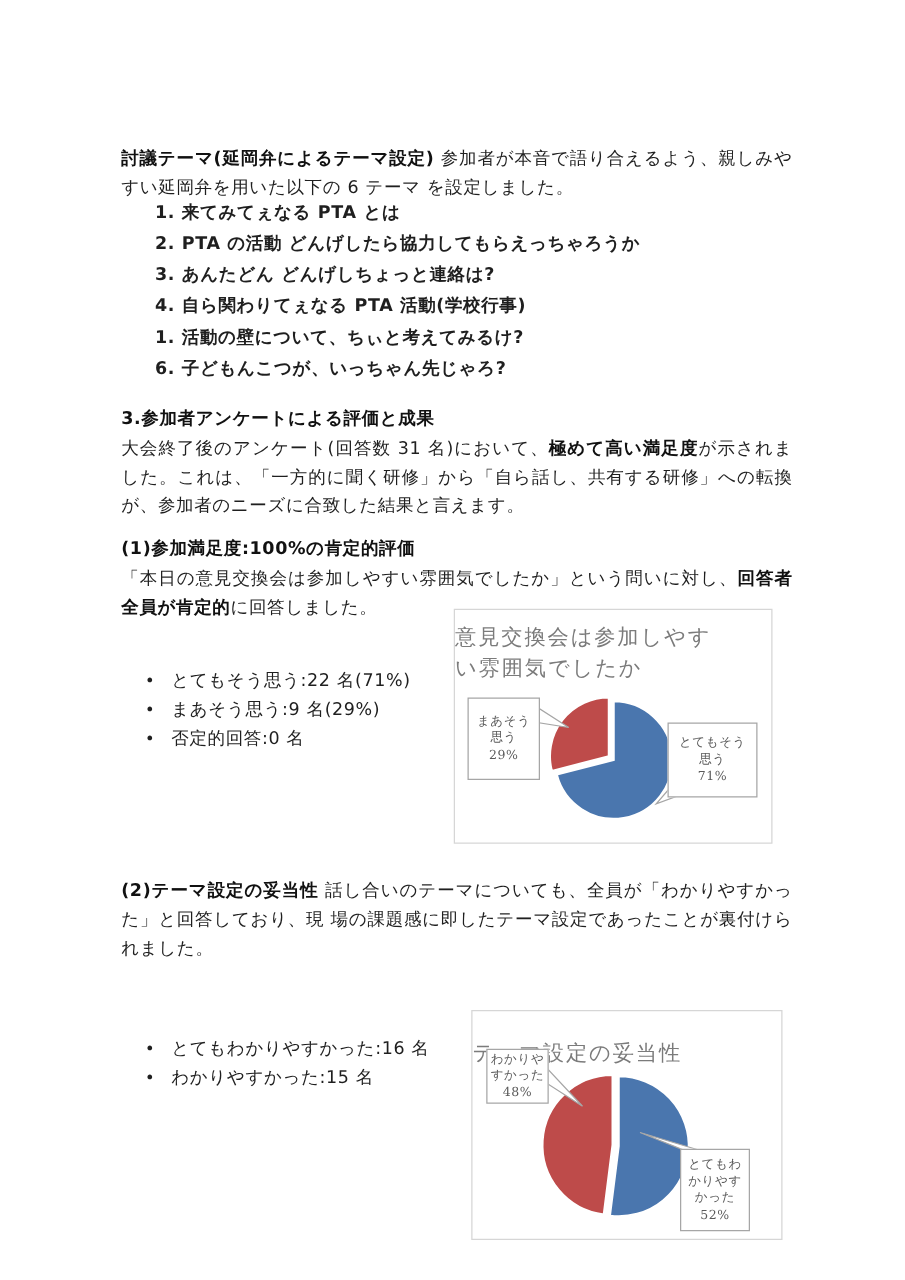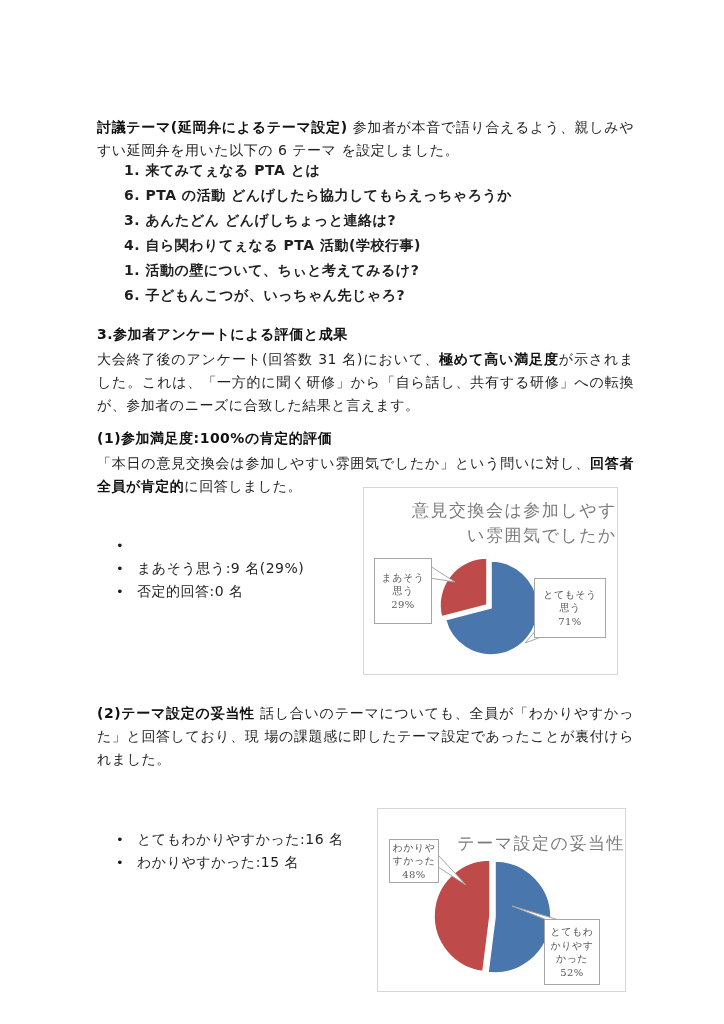--- a/index.html
+++ b/index.html
@@ -31,21 +31,21 @@
   .heading { position: absolute; left: 97px; font-size: 14px; font-weight: bold; letter-spacing: 0.5px; color: #111; }
 
   .chart {
     position: absolute;
     background: #ffffff;
     border: 1px solid #d6d6d6;
   }
   .chart-title {
     position: absolute;
     left: 0; right: 0;
-    text-align: right;
+    text-align: left;
     color: #7b7b7b;
     font-size: 17px;
     line-height: 25px;
     letter-spacing: 1.5px;
     white-space: pre-line;
     font-family: "DejaVu Serif", "Liberation Serif", serif;
     z-index: 1;
   }
   .pie-layer, .tail-layer { position: absolute; left: 0; top: 0; z-index: 2; }
   .tail-layer { z-index: 3; }
@@ -71,40 +71,41 @@
 <body>
 
 <div class="page">
 
   <div class="tblock" style="top:116px;">
     <span class="bold">討議テーマ(延岡弁によるテーマ設定)</span><span> 参加者が本音で語り合えるよう、親しみやすい延岡弁を用いた以下の 6 テーマ を設定しました。</span>
   </div>
 
   <div class="themes" style="top:158px;">
     <div class="theme-item">1. 来てみてぇなる PTA とは</div>
-    <div class="theme-item">6. PTA の活動 どんげしたら協力してもらえっちゃろうか</div>
+    <div class="theme-item">2. PTA の活動 どんげしたら協力してもらえっちゃろうか</div>
     <div class="theme-item">3. あんたどん どんげしちょっと連絡は?</div>
     <div class="theme-item">4. 自ら関わりてぇなる PTA 活動(学校行事)</div>
     <div class="theme-item">1. 活動の壁について、ちぃと考えてみるけ?</div>
     <div class="theme-item">6. 子どもんこつが、いっちゃん先じゃろ?</div>
   </div>
 
   <div class="heading" style="top:326px;">3.参加者アンケートによる評価と成果</div>
   <div class="tblock" style="top:348px;">
     <span>大会終了後のアンケート(回答数 31 名)において、</span><span class="bold">極めて高い満足度</span><span>が示されました。これは、「一方的に聞く研修」から「自ら話し、共有する研修」への転換が、参加者のニーズに合致した結果と言えます。</span>
   </div>
 
   <div class="heading" style="top:430px;">(1)参加満足度:100%の肯定的評価</div>
   <div class="tblock" style="top:452px;">
     <span>「本日の意見交換会は参加しやすい雰囲気でしたか」という問いに対し、</span><span class="bold">回答者全員が肯定的</span><span>に回答しました。</span>
   </div>
 
   <div class="bullets" style="top:534px;">
     <div class="bullet-item">
         <span class="bullet-dot">•</span>
+        <span>とてもそう思う:22 名(71%)</span>
       </div>
     <div class="bullet-item">
         <span class="bullet-dot">•</span>
         <span>まあそう思う:9 名(29%)</span>
       </div>
     <div class="bullet-item">
         <span class="bullet-dot">•</span>
         <span>否定的回答:0 名</span>
       </div>
   </div>

